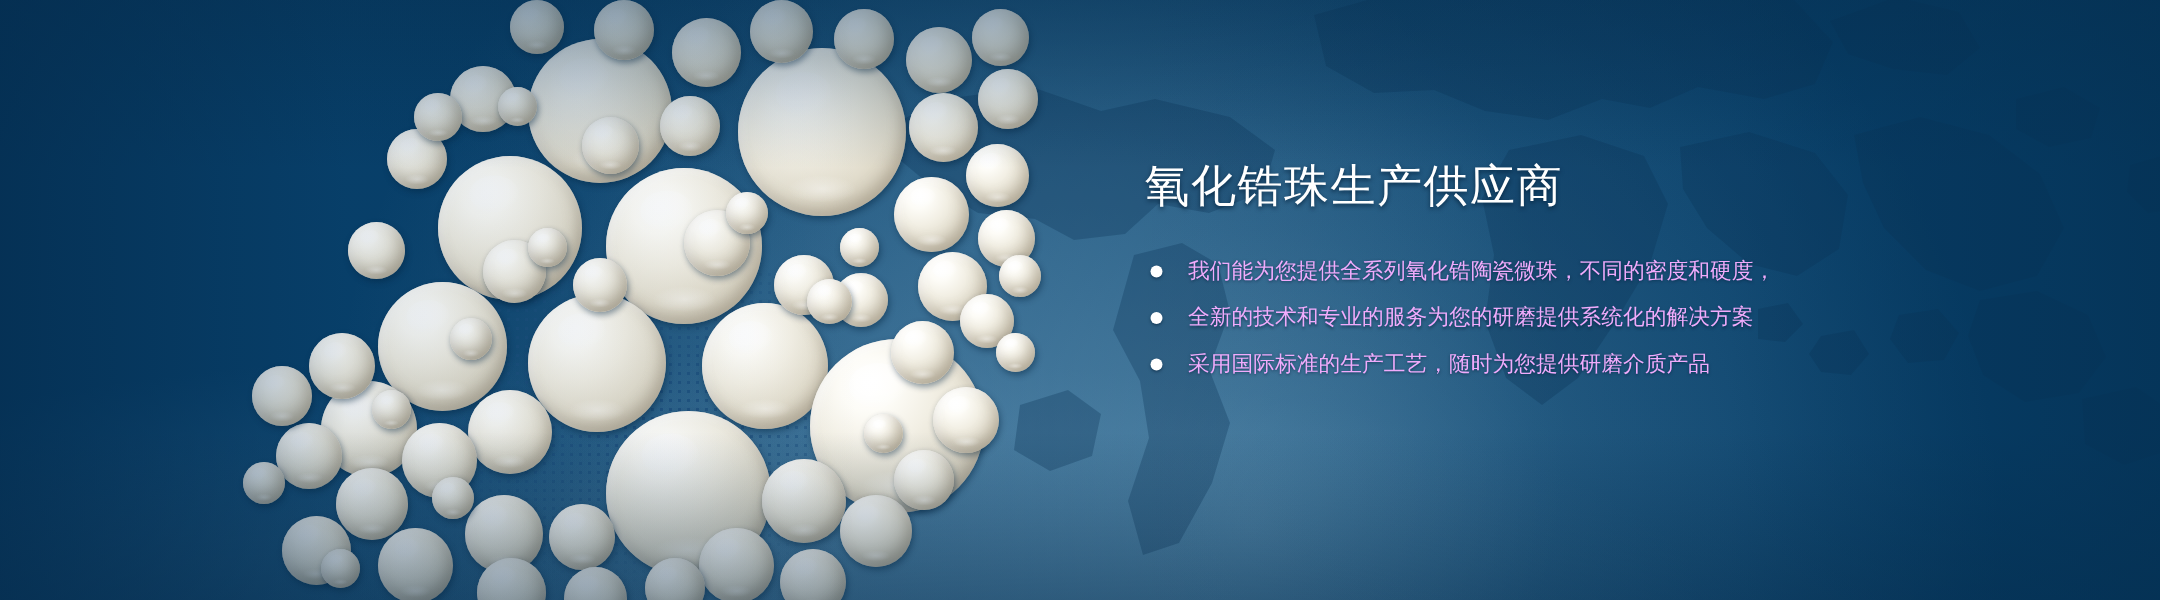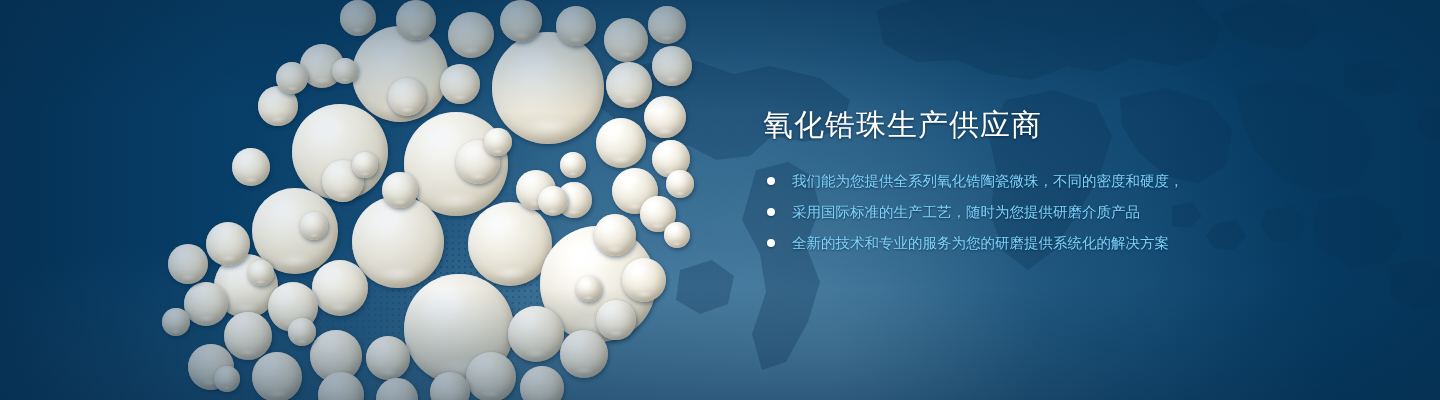--- a/index.html
+++ b/index.html
@@ -136,21 +136,21 @@
     margin: 0;
     padding: 0;
     list-style: none;
   }
   .bullet-item {
     position: relative;
     padding-left: 27px;
     margin-bottom: 9px;
     font-size: 14.5px;
     line-height: 22px;
-    color: #7dd3fc;
+    color: #f0abfc;
     text-shadow: 0 1px 2px rgba(2,28,52,0.6);
     max-width: 420px;
   }
   .bullet-item:last-child { margin-bottom: 0; }
   .bullet-dot {
     position: absolute;
     left: 2px;
     top: 7px;
     width: 8px;
     height: 8px;
@@ -272,22 +272,22 @@
   <div class="content">
     <h1 class="headline">氧化锆珠生产供应商</h1>
 
     <ul class="bullets">
       <li class="bullet-item">
         <span class="bullet-dot"></span>
         <span class="bullet-line">我们能为您提供全系列氧化锆陶瓷微珠，不同的密度和硬度，</span>
       </li>
       <li class="bullet-item">
         <span class="bullet-dot"></span>
-        <span class="bullet-line">采用国际标准的生产工艺，随时为您提供研磨介质产品</span>
+        <span class="bullet-line">全新的技术和专业的服务为您的研磨提供系统化的解决方案</span>
       </li>
       <li class="bullet-item">
         <span class="bullet-dot"></span>
-        <span class="bullet-line">全新的技术和专业的服务为您的研磨提供系统化的解决方案</span>
+        <span class="bullet-line">采用国际标准的生产工艺，随时为您提供研磨介质产品</span>
       </li>
     </ul>
   </div>
 
 </div>
 
 </body></html>

